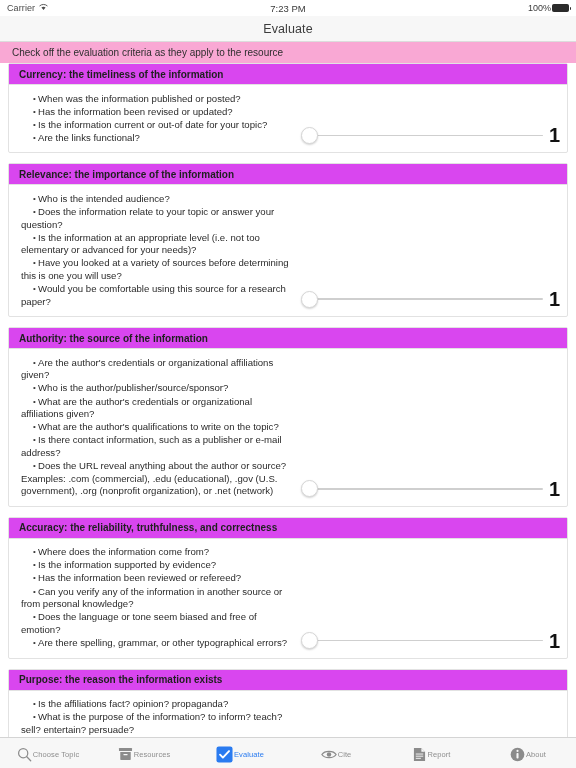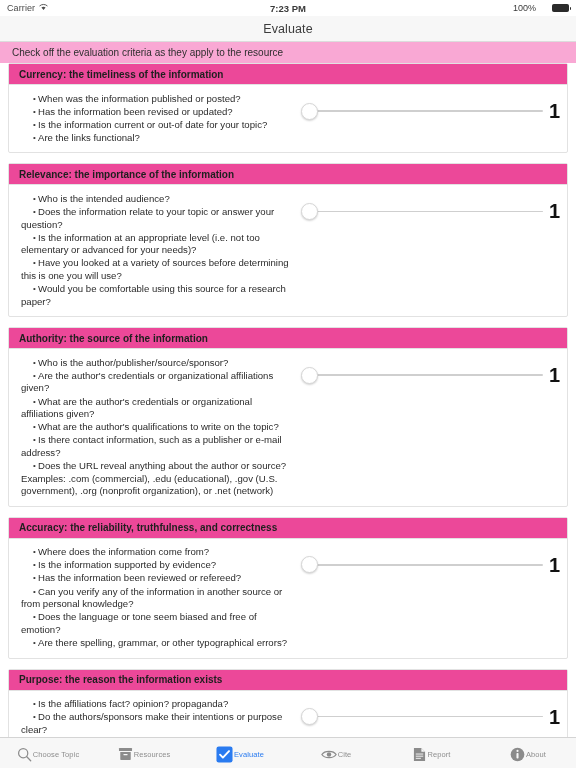--- a/index.html
+++ b/index.html
@@ -29,25 +29,25 @@
     font-size: 9px;
     color: #4a4a4a;
     position: relative;
   }
   .sb-left { display: flex; align-items: center; gap: 4px; }
   .sb-carrier { font-size: 9px; letter-spacing: .1px; color:#4a4a4a; }
   .wifi-icon { display: block; }
   .sb-center {
     position: absolute; left: 0; right: 0; top: 0; bottom: 0;
     display: flex; align-items: center; justify-content: center;
-    font-size: 9.5px; font-weight: bold; color: #3a3a3a;
+    font-size: 9.5px; font-weight: normal; color: #3a3a3a;
     pointer-events: none;
   }
   .sb-right {
-    margin-left: auto; display: flex; align-items: center; gap: 16px;
+    margin-left: auto; display: flex; align-items: center; gap: 1px;
     font-size: 9px; color: #3a3a3a;
   }
   .battery {
     width: 17px; height: 7.5px;
     border: 1px solid #2b2b2b;
     border-radius: 1.5px;
     position: relative;
     background: #2b2b2b;
   }
   .battery::after {
@@ -85,33 +85,33 @@
     overflow: hidden;
   }
 
   .card {
     background: #ffffff;
     border: 1px solid #e2e2e2;
     border-radius: 2px;
     margin-bottom: 10px;
   }
   .card-header {
-    background: #ec4899;
+    background: #d946ef;
     border-bottom: 1px solid #e2e2e2;
     height: 21px;
     display: flex; align-items: center;
     padding-left: 10px;
     font-size: 10px;
     font-weight: bold;
     color: #1f1f1f;
     letter-spacing: 0;
   }
   .card-body {
     display: flex;
-    align-items: flex-start;
+    align-items: flex-end;
     padding: 7px 0 8px 0;
     position: relative;
     min-height: 40px;
   }
   .criteria {
     width: 292px;
     flex: 0 0 292px;
     padding-left: 12px;
     padding-right: 4px;
   }
@@ -275,22 +275,22 @@
               </div>
               <div class="slider-value">1</div>
             </div>
           </div>
         </div>
         <div class="card">
           <div class="card-header">Authority: the source of the information</div>
           <div class="card-body">
             <div class="criteria">
               <ul>
+                <li><span class="bul">•</span><span class="ltxt">Are the author's credentials or organizational affiliations given?</span></li>
                 <li><span class="bul">•</span><span class="ltxt">Who is the author/publisher/source/sponsor?</span></li>
-                <li><span class="bul">•</span><span class="ltxt">Are the author's credentials or organizational affiliations given?</span></li>
                 <li><span class="bul">•</span><span class="ltxt">What are the author's credentials or organizational affiliations given?</span></li>
                 <li><span class="bul">•</span><span class="ltxt">What are the author's qualifications to write on the topic?</span></li>
                 <li><span class="bul">•</span><span class="ltxt">Is there contact information, such as a publisher or e-mail address?</span></li>
                 <li><span class="bul">•</span><span class="ltxt">Does the URL reveal anything about the author or source? Examples: .com (commercial), .edu (educational), .gov (U.S. government), .org (nonprofit organization), or .net (network)</span></li>
               </ul>
             </div>
             <div class="slider-wrap">
               <div class="slider">
                 <div class="slider-track"></div>
                 <div class="slider-thumb"></div>
@@ -320,20 +320,21 @@
               <div class="slider-value">1</div>
             </div>
           </div>
         </div>
         <div class="card">
           <div class="card-header">Purpose: the reason the information exists</div>
           <div class="card-body">
             <div class="criteria">
               <ul>
                 <li><span class="bul">•</span><span class="ltxt">Is the affiliations fact? opinion? propaganda?</span></li>
+                <li><span class="bul">•</span><span class="ltxt">What is the purpose of the information? to inform? teach? sell? entertain? persuade?</span></li>
                 <li><span class="bul">•</span><span class="ltxt">Do the authors/sponsors make their intentions or purpose clear?</span></li>
               </ul>
             </div>
             <div class="slider-wrap">
               <div class="slider">
                 <div class="slider-track"></div>
                 <div class="slider-thumb"></div>
               </div>
               <div class="slider-value">1</div>
             </div>

